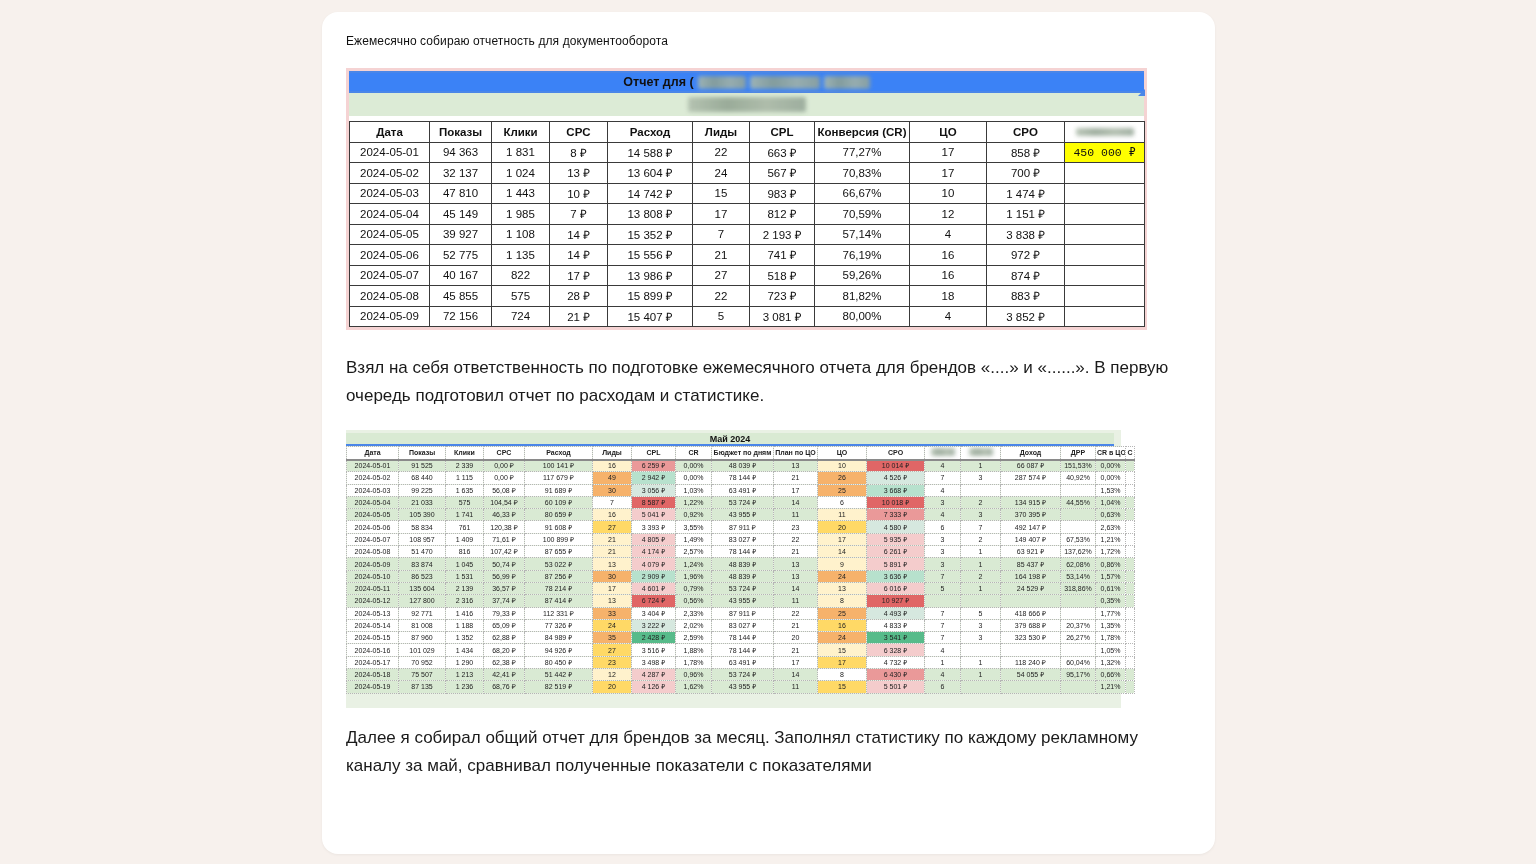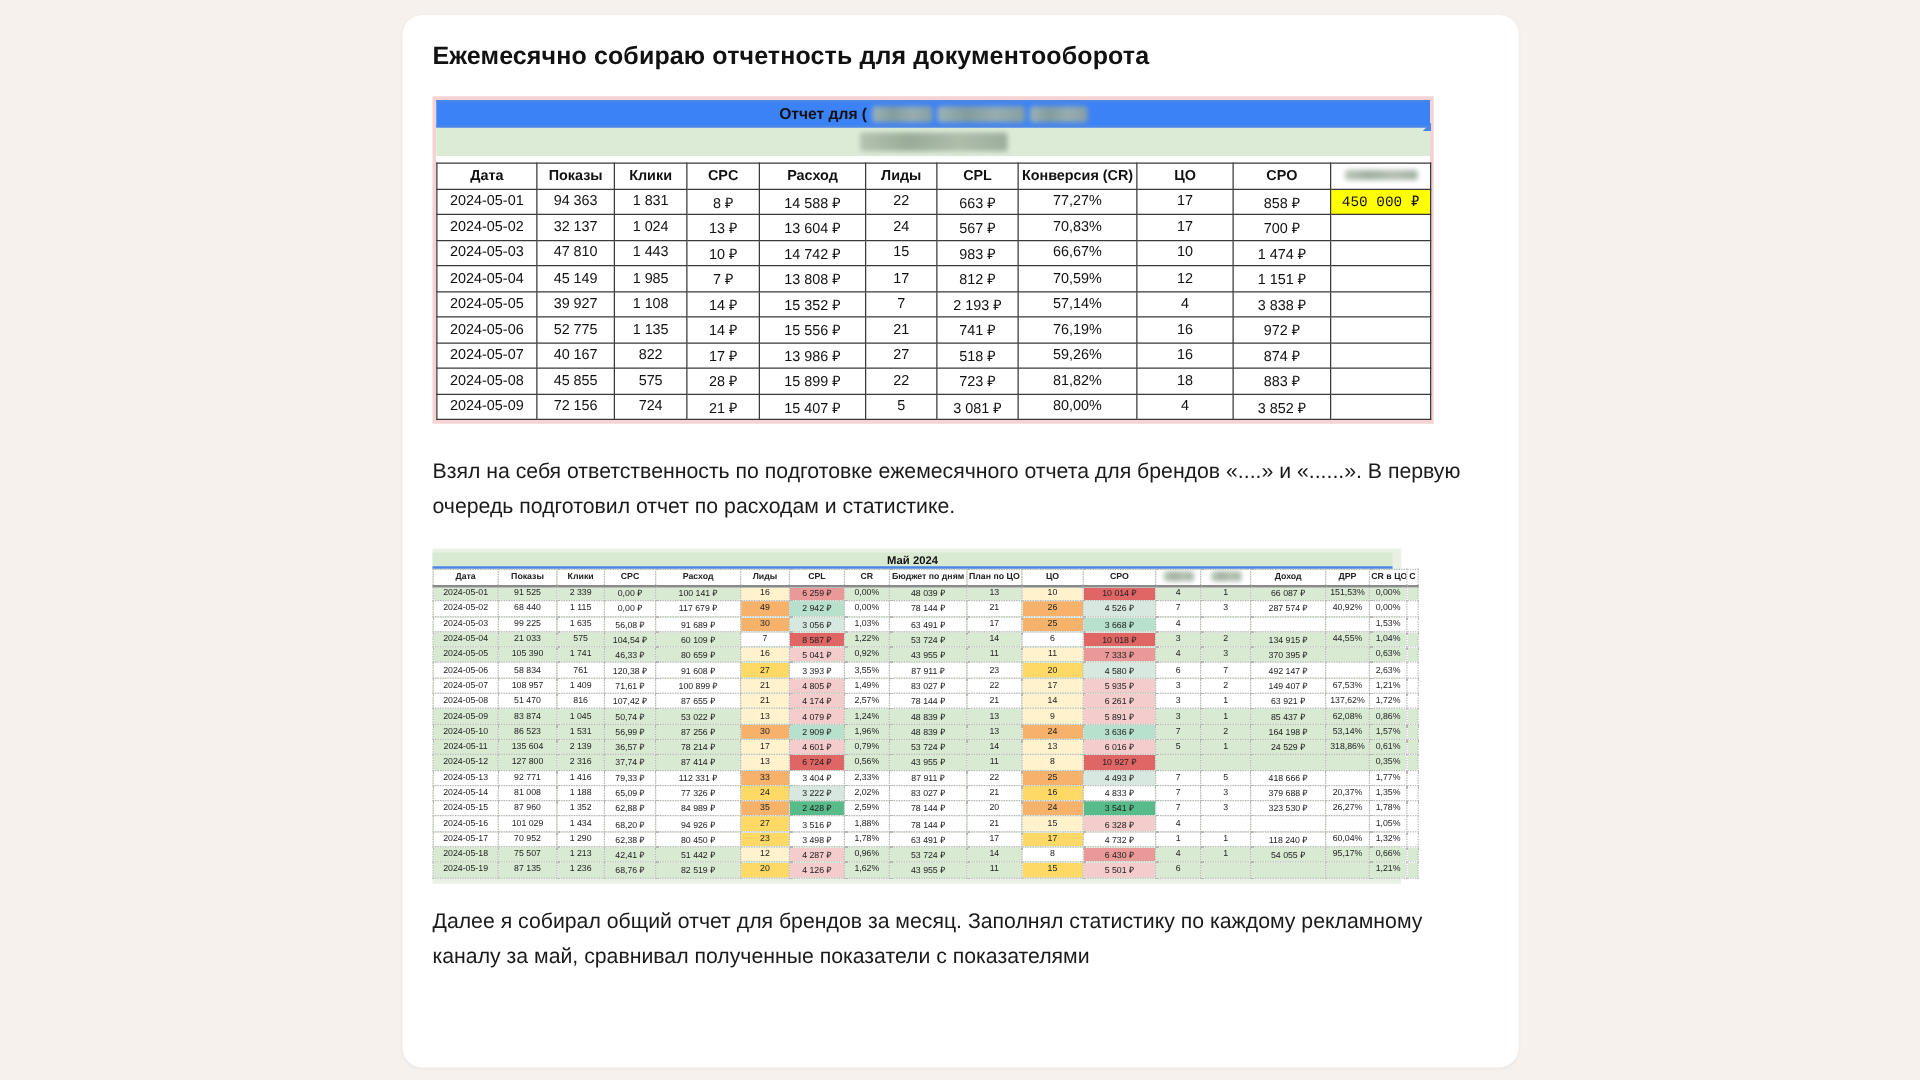--- a/index.html
+++ b/index.html
@@ -9,21 +9,21 @@
     font-family:"Liberation Sans", sans-serif;
     color:#111;
   }
   .card {
     position:absolute; left:322px; top:12px;
     width:893px; height:842px;
     background:#ffffff; border-radius:16px;
     box-shadow:0 1px 3px rgba(0,0,0,.05);
     padding:22px 24px; overflow:hidden;
   }
-  h2.sec-heading { font-size:20px; font-weight:bold; letter-spacing:.1px; margin-bottom:20px; }
+  h2.sec-heading { font-size:12px; font-weight:normal; letter-spacing:.1px; margin-bottom:20px; }
   p.sec-par { font-size:17px; line-height:28px; max-width:845px; margin-bottom:20px; color:#1a1a1a; }
 
   
   .r1-frame {
     width:801px; border:3px solid #f5d3d3; background:#fff; margin:0 0 24px 0;
   }
   .r1-title {
     position:relative; height:22px; background:#3b82f6;
     border-top:2px solid #4a86e8; border-bottom:2px solid #4a86e8;
     display:flex; align-items:center; justify-content:center; gap:4px;
@@ -46,21 +46,21 @@
 
   
   .redact {
     display:inline-block; height:13px; border-radius:2px;
     background:linear-gradient(90deg,#aebcab,#8fa18f,#a7b5a4,#93a495);
     filter:blur(2px); opacity:.85;
   }
   .redact.sm { height:8px; }
 
   
-  .r2-outer { width:775px; background:#e9f1e4; padding:3px 7px 4px 0; margin:0 0 16px 0; }
+  .r2-outer { width:775px; background:#e9f1e4; padding:3px 7px 14px 0; margin:0 0 16px 0; }
   .r2-banner {
     height:13px; background:#d9ead3; border-bottom:2px solid #4a86e8;
     font-size:9px; font-weight:bold; text-align:center; line-height:12px;
   }
   table.t2 { border-collapse:collapse; table-layout:fixed; width:788px; font-size:7px; color:#222; }
   table.t2 th, table.t2 td {
     border:1px dotted #b5b5b5; height:12.3px; padding:0 1px;
     text-align:center; overflow:hidden; white-space:nowrap;
   }
   table.t2 th { font-weight:bold; background:#fff; border-bottom:2px solid #8a8a8a; height:13px; }

